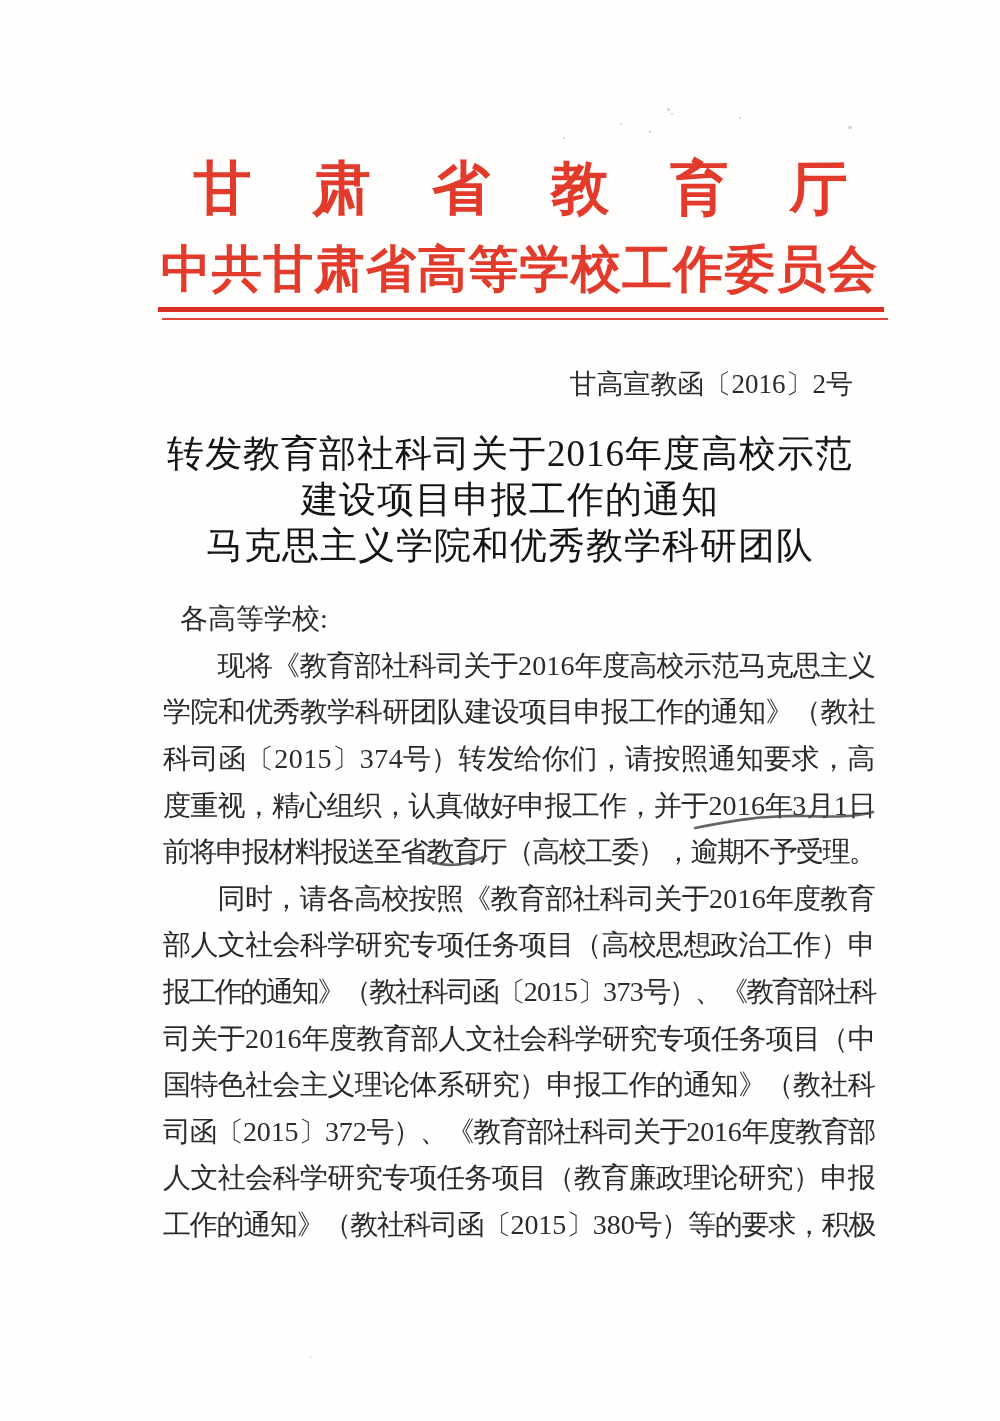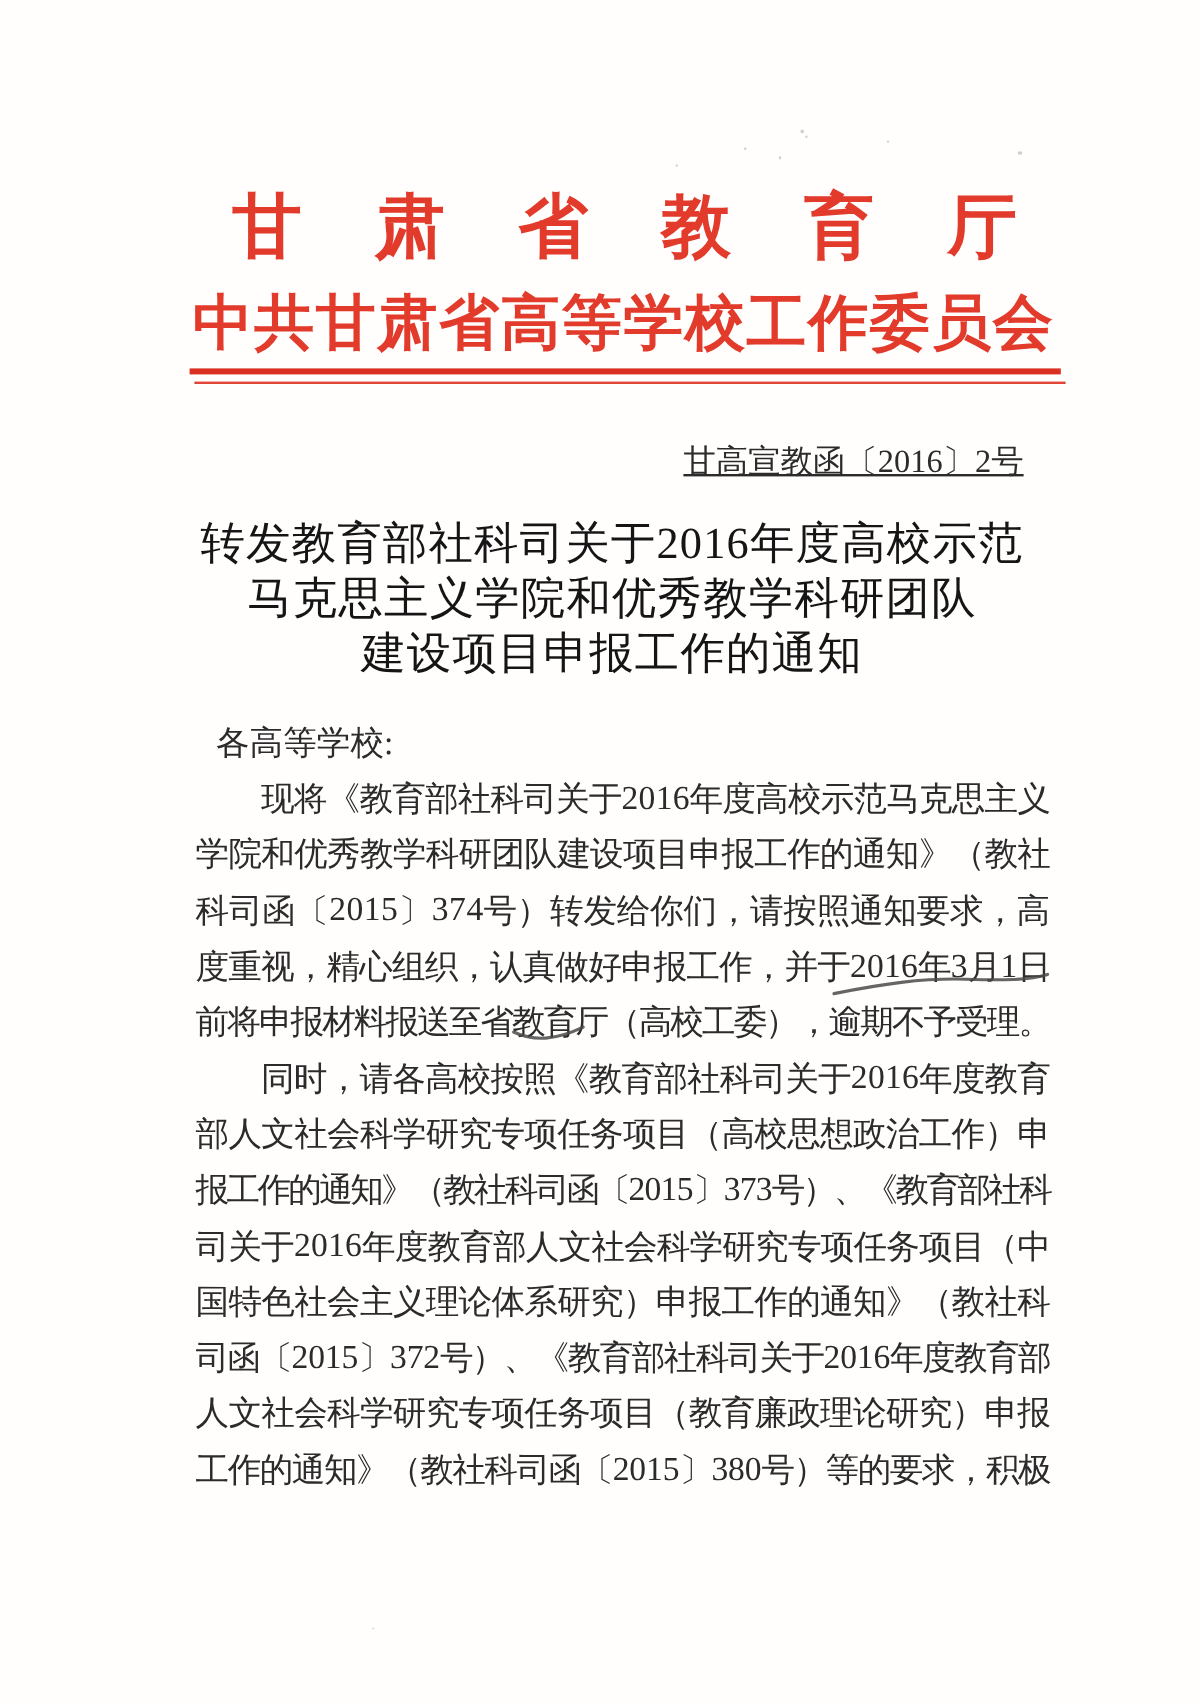--- a/index.html
+++ b/index.html
@@ -10,21 +10,21 @@
   }
   
   .org1{position:absolute;left:163px;top:156px;width:715px;height:66px;
     font-size:58px;font-weight:bold;color:#e23b2c;}
   .org2{position:absolute;left:160px;top:238px;width:718px;height:62px;
     font-size:50px;font-weight:bold;color:#e23b2c;}
   .rule-thick{position:absolute;left:158px;top:307px;width:726px;height:5px;background:#da2f22;}
   .rule-thin{position:absolute;left:162px;top:318px;width:726px;height:2px;background:#e04536;}
   
   .docnum{position:absolute;left:163px;top:366px;width:690px;height:36px;
-    font-size:27px;color:#2b2b2b;text-align:right;white-space:nowrap;text-decoration:underline;}
+    font-size:27px;color:#2b2b2b;text-align:right;white-space:nowrap;}
   
   .title{position:absolute;left:143px;top:431px;width:734px;text-align:center;
     font-size:37px;line-height:46px;font-weight:400;color:#151515;letter-spacing:1px;}
   
   .body{position:absolute;left:163px;top:596px;width:712px;color:#2b2b2b;font-size:28px;}
   .bline{height:46.6px;}
   .plain{display:flex;align-items:center;margin-left:17px;}
   
   .flexline{display:flex;align-items:center;justify-content:space-between;}
   .flexline .full,.flexline .sp{flex:1 1 0;text-align:center;min-width:0;}
@@ -63,22 +63,22 @@
       <span class="full">员</span>
       <span class="full">会</span>
     </div>
   <div class="rule-thick"></div>
   <div class="rule-thin"></div>
 
   <div class="docnum">甘高宣教函〔2016〕2号</div>
 
   <div class="title">
     <div>转发教育部社科司关于2016年度高校示范</div>
+    <div>建设项目申报工作的通知</div>
     <div>马克思主义学院和优秀教学科研团队</div>
-    <div>建设项目申报工作的通知</div>
   </div>
 
   <div class="body">
     <div class="bline plain">各高等学校:</div>
     <div class="bline dist flexline">
         <span class="sp"></span>
         <span class="sp"></span>
         <span class="full">现</span>
         <span class="full">将</span>
         <span class="full">《</span>

